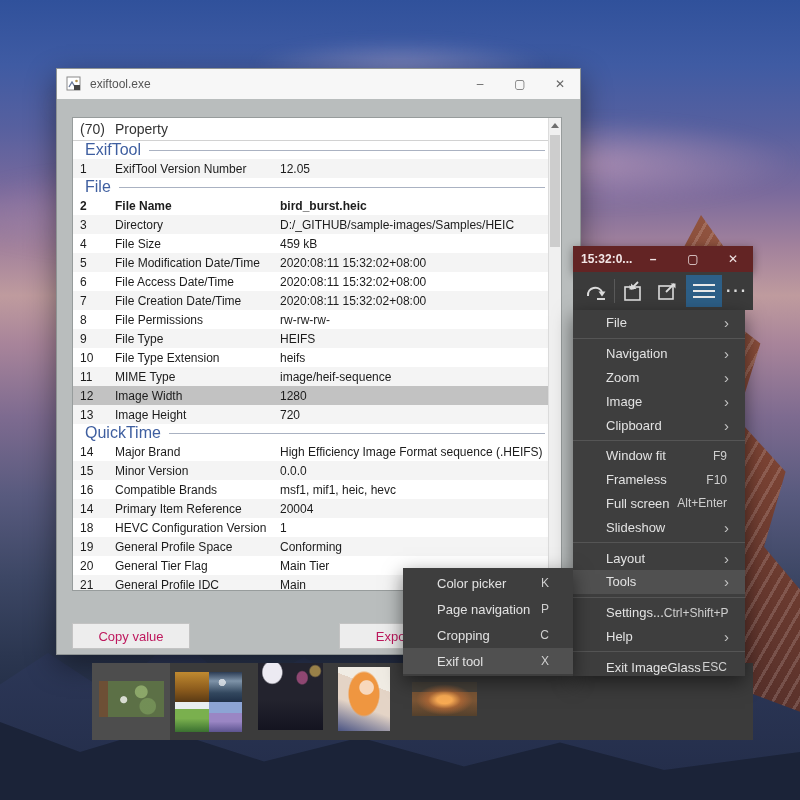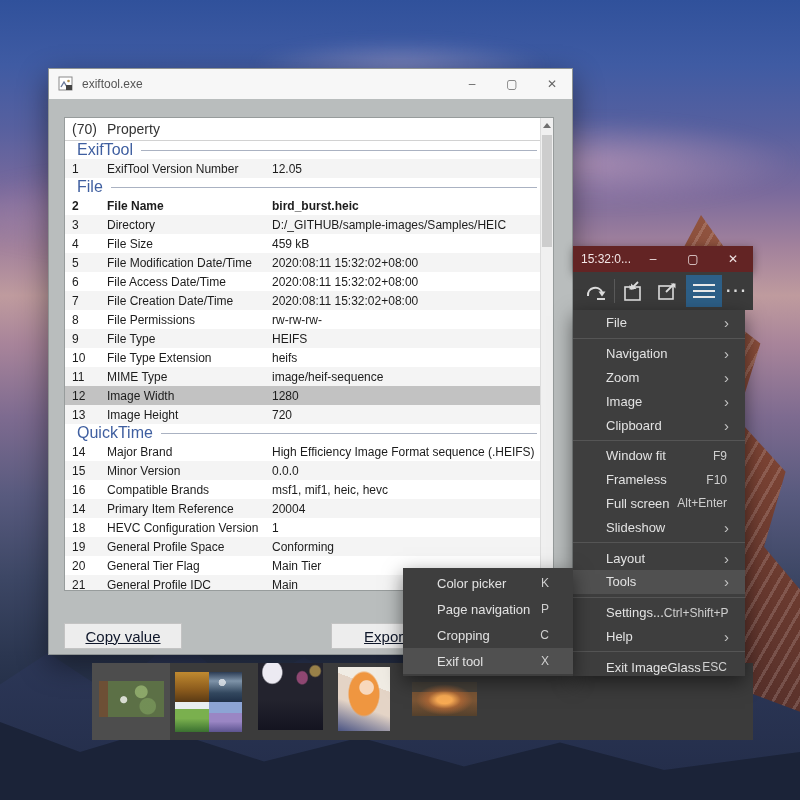--- a/index.html
+++ b/index.html
@@ -22,21 +22,21 @@
     clip-path:polygon(45% 0,62% 8%,55% 18%,78% 24%,65% 38%,92% 48%,80% 62%,100% 70%,100% 100%,0 100%,18% 78%,6% 60%,28% 48%,14% 34%,38% 22%,26% 12%);}
   #mtn-red::after{content:"";position:absolute;inset:0;
     background:repeating-linear-gradient(120deg,rgba(255,240,240,.20) 0 3px,transparent 3px 11px);opacity:.8;}
   #mtn-far{left:0;bottom:0;width:800px;height:210px;
     background:linear-gradient(180deg,#313c5e,#222c48);
     clip-path:polygon(0 45%,6% 30%,14% 50%,22% 22%,30% 48%,38% 32%,47% 55%,56% 35%,64% 58%,74% 40%,84% 60%,93% 48%,100% 58%,100% 100%,0 100%);}
   #mtn-near{left:0;bottom:0;width:800px;height:120px;background:#1b2338;
     clip-path:polygon(0 35%,10% 60%,20% 40%,33% 68%,45% 48%,58% 72%,70% 52%,83% 75%,100% 60%,100% 100%,0 100%);}
 
   
-  #exif-win{left:48px;top:68px;width:525px;height:587px;background:#b9bdbd;
+  #exif-win{left:56px;top:68px;width:525px;height:587px;background:#b9bdbd;
     border:1px solid #8f9494;box-sizing:border-box;box-shadow:0 10px 28px rgba(0,0,0,.45);z-index:10;}
   #exif-titlebar{left:0;top:0;width:100%;height:30px;background:#f7f7f7;display:flex;align-items:center;}
   #exif-title{font-size:12px;color:#555;margin-left:8px;}
   .win-ctrls{margin-left:auto;display:flex;height:100%;}
   .win-btn{width:40px;height:100%;display:flex;align-items:center;justify-content:center;
     font-size:12px;color:#666;}
   #exif-app-icon{width:16px;height:16px;margin-left:9px;}
 
   #exif-table{left:15px;top:48px;width:490px;height:474px;background:#fff;
     border:1px solid #979c9c;box-sizing:border-box;overflow:hidden;}
@@ -56,27 +56,27 @@
 
   #exif-scrollbar{position:absolute;right:0;top:0;width:13px;bottom:0;background:#f0f0f0;border-left:1px solid #dcdcdc;box-sizing:border-box;}
   .sb-arrow{position:absolute;left:0;width:12px;height:15px;display:flex;align-items:center;justify-content:center;}
   .sb-up{top:0;} .sb-down{bottom:0;}
   .tri-up{width:0;height:0;border-left:4px solid transparent;border-right:4px solid transparent;border-bottom:5px solid #6f6f6f;}
   .tri-down{width:0;height:0;border-left:4px solid transparent;border-right:4px solid transparent;border-top:5px solid #6f6f6f;}
   #sb-thumb{position:absolute;left:1px;top:17px;width:10px;height:112px;background:#cdcdcd;}
 
   .exif-btn{position:absolute;height:26px;background:#ededed;border:1px solid #c3c3c3;
     box-sizing:border-box;display:flex;align-items:center;justify-content:center;
-    font-size:15px;color:#0f172a;text-decoration:underline;}
+    font-size:13px;color:#be185d;}
   #btn-copy{left:15px;top:554px;width:118px;}
   #btn-export{left:282px;top:554px;width:122px;}
 
   
   #ig-titlebar{left:573px;top:246px;width:180px;height:26px;background:#632424;z-index:20;
-    display:flex;align-items:center;box-shadow:0 2px 10px rgba(0,0,0,.4);}
+    display:flex;align-items:center;box-shadow:0 2px 10px rgba(0,0,0,.4);font-weight:bold;}
   #ig-title{color:#f2e6e6;font-size:12px;margin-left:8px;white-space:nowrap;}
   .ig-ctrl{width:40px;height:100%;display:flex;align-items:center;justify-content:center;color:#f0e4e4;font-size:12px;}
   #ig-toolbar{left:573px;top:272px;width:180px;height:38px;background:#3b3b3b;z-index:20;
     display:flex;align-items:center;}
   .tb-icon{width:30px;height:28px;display:flex;align-items:center;justify-content:center;flex:none;}
   .tb-sep{width:1px;height:24px;background:#5a5a5a;margin:0 3px;flex:none;}
   #tb-hamburger{width:36px;height:32px;background:#2d5f87;display:flex;flex-direction:column;
     align-items:center;justify-content:center;gap:4px;margin-left:4px;flex:none;}
   #tb-hamburger .bar{width:22px;height:2px;background:#e8e8e8;}
   #tb-more{color:#dcdcdc;font-size:16px;font-weight:700;letter-spacing:2px;margin-left:4px;flex:none;}

